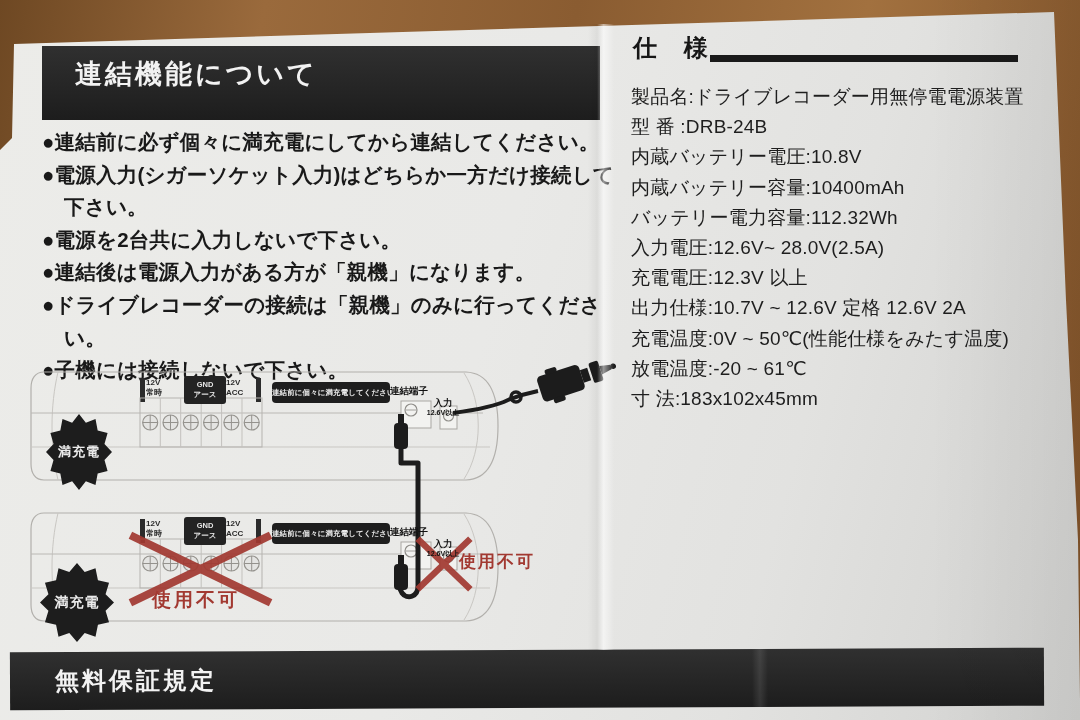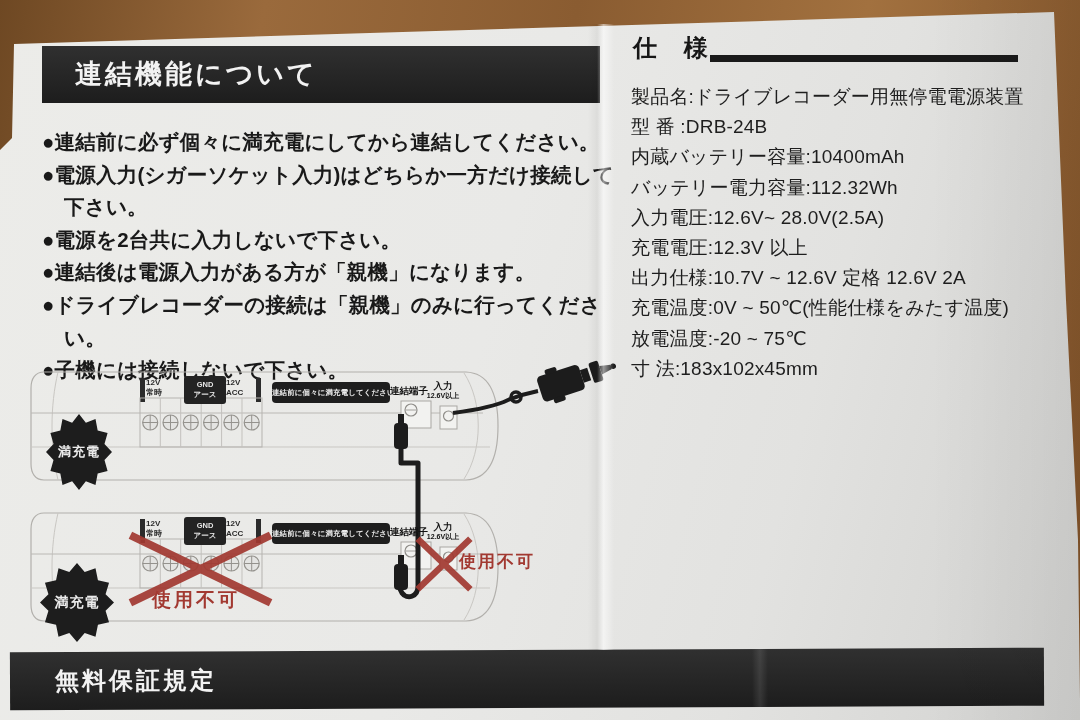--- a/index.html
+++ b/index.html
@@ -19,21 +19,21 @@
     background:linear-gradient(90deg,rgba(0,0,0,0) 0%,rgba(0,0,0,0.05) 35%,rgba(255,255,255,0.55) 60%,rgba(0,0,0,0) 100%);
   }
   .shade-r{
     left:930px;top:0;width:150px;height:720px;
     background:linear-gradient(90deg,rgba(0,0,0,0),rgba(0,0,0,0.06));
   }
   .black-bar{
     background:linear-gradient(180deg,#303030,#1d1d1d);
     color:#f2f2f2;font-weight:bold;overflow:hidden;
   }
-  .hdr-bar{left:42px;top:46px;width:558px;height:57px;}
+  .hdr-bar{left:42px;top:46px;width:558px;height:74px;}
   .hdr-bar .t{padding-left:33px;line-height:57px;font-size:27px;letter-spacing:3px;}
   .footer-bar{left:10px;top:650px;width:1034px;height:58px;transform:rotate(-0.25deg);}
   .footer-bar .t{padding-left:45px;line-height:58px;font-size:24px;letter-spacing:3px;}
   .footer-fold{left:742px;top:0;width:16px;height:58px;background:linear-gradient(90deg,rgba(255,255,255,0),rgba(255,255,255,0.1),rgba(255,255,255,0));}
   .bullets{left:42px;top:126px;width:584px;color:#191919;}
   .bullet{font-size:20.5px;line-height:32.6px;font-weight:600;padding-left:22px;text-indent:-22px;letter-spacing:0.2px;}
   .spec-title{left:633px;top:32px;font-size:24px;font-weight:bold;letter-spacing:10px;color:#161616;}
   .spec-rule{left:710px;top:55px;width:308px;height:7px;background:#1a1a1a;}
   .spec-rows{left:631px;top:84px;width:440px;}
   .spec-row{height:30.2px;font-size:19px;font-weight:500;color:#1e1e1e;white-space:nowrap;letter-spacing:0.2px;}
@@ -42,21 +42,21 @@
     font-weight:bold;letter-spacing:1px;
     clip-path:polygon(100% 50%,88.6% 60.4%,93.3% 75%,78.3% 78.3%,75% 93.3%,60.4% 88.6%,50% 100%,39.6% 88.6%,25% 93.3%,21.7% 78.3%,6.7% 75%,11.4% 60.4%,0% 50%,11.4% 39.6%,6.7% 25%,21.7% 21.7%,25% 6.7%,39.6% 11.4%,50% 0%,60.4% 11.4%,75% 6.7%,78.3% 21.7%,93.3% 25%,88.6% 39.6%);
   }
   .badge1{left:46px;top:414px;width:66px;height:76px;font-size:13px;}
   .badge2{left:40px;top:563px;width:74px;height:79px;font-size:14px;}
   .tinylabel{font-size:8px;font-weight:bold;line-height:9.5px;text-align:left;color:#2b2b2b;}
   .blackchip{background:#232323;color:#e6e6e6;border-radius:3px;text-align:center;font-size:7.5px;font-weight:bold;line-height:9.5px;padding-top:4px;box-sizing:border-box;}
   .notechip{background:#1e1e1e;color:#ececec;border-radius:4px;font-size:7.4px;font-weight:bold;line-height:21px;text-align:center;letter-spacing:0.2px;white-space:nowrap;}
   .termlabel{font-size:9.5px;font-weight:bold;color:#111;white-space:nowrap;}
   .inputlabel{text-align:center;color:#111;font-weight:bold;white-space:nowrap;}
-  .inputlabel .l1{font-size:9.5px;line-height:10px;}
+  .inputlabel .l1{font-size:9.5px;line-height:10px;margin-top:17px;}
   .inputlabel .l2{font-size:7px;line-height:9px;}
   .redtext{color:var(--accent_red,#a23931);font-weight:bold;white-space:nowrap;}
   .red1{left:152px;top:587px;font-size:19px;letter-spacing:3px;}
   .red2{left:459px;top:550px;font-size:17px;letter-spacing:2px;}
 </style>
 </head>
 <body>
 
 <div id="stage">
 
@@ -188,27 +188,28 @@
   <div class="abs badge badge2">満充電</div>
 
   <div class="abs redtext red1">使用不可</div>
   <div class="abs redtext red2">使用不可</div>
 
   <div class="abs spec-title">仕 様</div>
   <div class="abs spec-rule"></div>
   <div class="abs spec-rows">
     <div class="spec-row">製品名:ドライブレコーダー用無停電電源装置</div>
     <div class="spec-row">型 番 :DRB-24B</div>
+    <div class="spec-row">内蔵バッテリー電圧:10.8V</div>
     <div class="spec-row">内蔵バッテリー容量:10400mAh</div>
     <div class="spec-row">バッテリー電力容量:112.32Wh</div>
     <div class="spec-row">入力電圧:12.6V~ 28.0V(2.5A)</div>
     <div class="spec-row">充電電圧:12.3V 以上</div>
     <div class="spec-row">出力仕様:10.7V ~ 12.6V 定格 12.6V 2A</div>
     <div class="spec-row">充電温度:0V ~ 50℃(性能仕様をみたす温度)</div>
-    <div class="spec-row">放電温度:-20 ~ 75℃</div>
+    <div class="spec-row">放電温度:-20 ~ 61℃</div>
     <div class="spec-row">寸 法:183x102x45mm</div>
   </div>
 
   <div class="abs black-bar footer-bar">
     <div class="abs footer-fold"></div>
     <div class="t">無料保証規定</div>
   </div>
 
   <div class="abs crease-v"></div>
   <div class="abs shade-r"></div>

